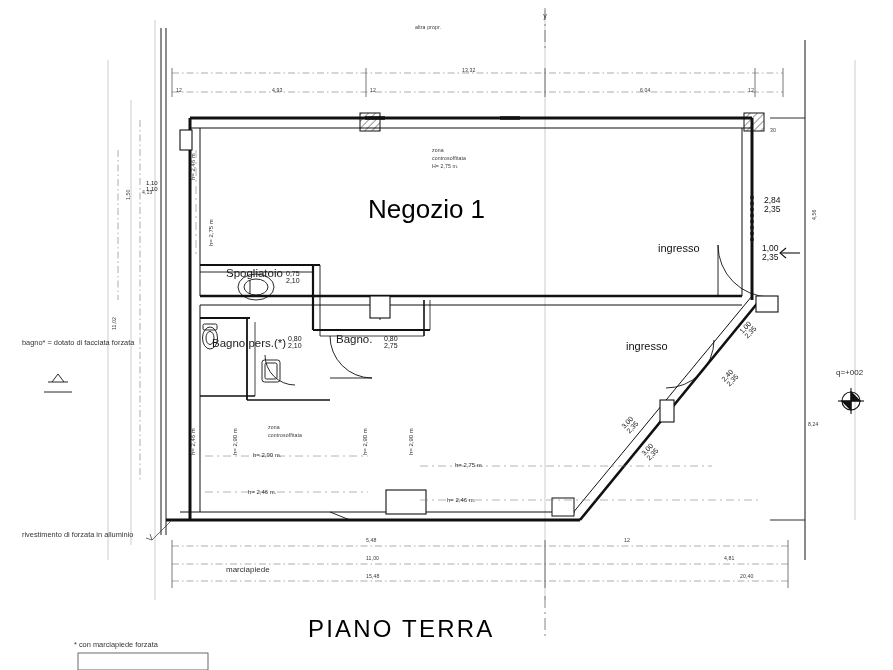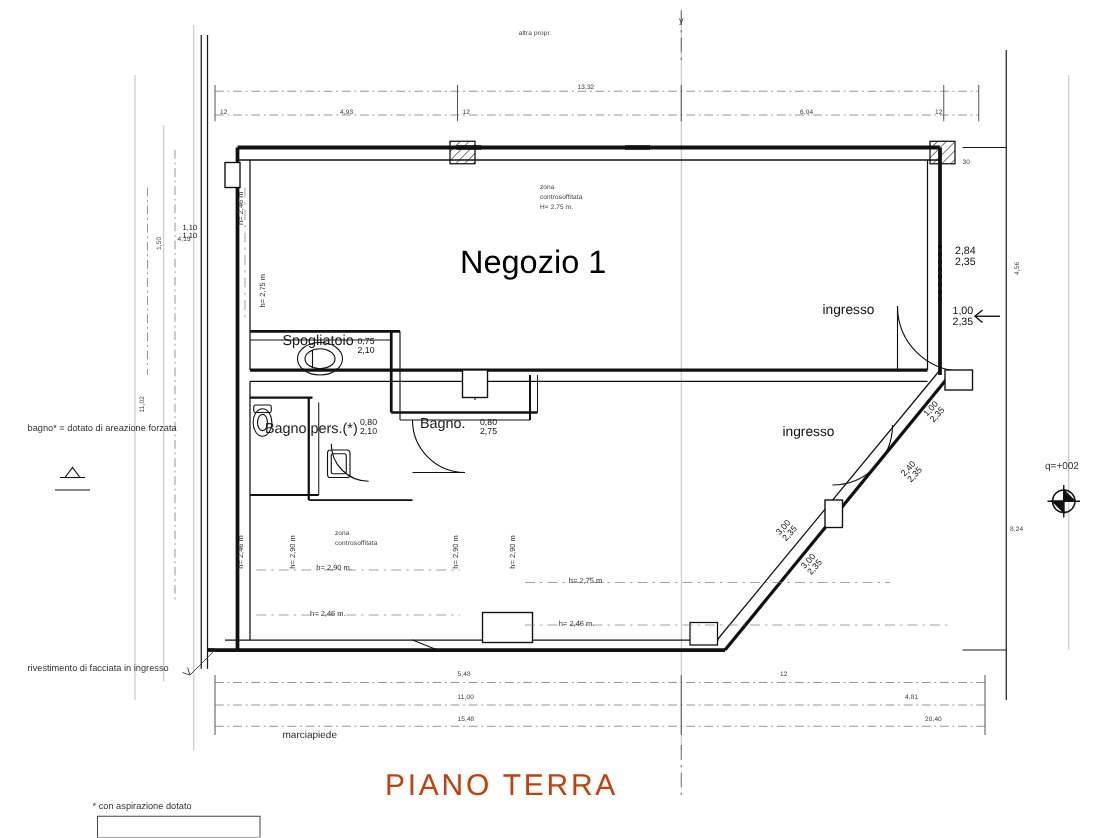--- a/index.html
+++ b/index.html
@@ -7,21 +7,21 @@
        font-family:"Liberation Sans", sans-serif;color:#111;}
   #plan{position:relative;width:893px;height:526px;background:#fff;border-radius:24px;}
   #svgroot{position:absolute;left:0;top:0;}
   .lbl{position:absolute;white-space:nowrap;line-height:1.05;}
   .tiny{font-size:5.2px;color:#3a3a3a;letter-spacing:.1px;}
   .tiny2{font-size:6px;color:#2e2e2e;}
   .room{font-size:11.5px;color:#1a1a1a;}
   .big{font-size:26px;color:#000;font-weight:400;}
   .note{font-size:7.4px;color:#333;}
   .dimstack{font-size:8.5px;color:#111;line-height:1.0;}
-  .title{font-size:24px;letter-spacing:2.2px;color:#c2410c;text-align:center;}
+  .title{font-size:24px;letter-spacing:2.2px;color:#000000;text-align:center;}
   .ingr{font-size:11px;color:#111;}
   .vert{transform-origin:left top;}
   .r90{transform:rotate(-90deg);}
   .r47{transform:rotate(-47deg);}
 </style>
 </head>
 <body>
 
 <div id="plan">
 
@@ -287,27 +287,27 @@
 <div class="lbl dimstack vert r47" style="left:620px;top:425px;font-size:7px;">
   <span>3,00</span><br>
   <span>2,35</span>
 </div>
 
 <div class="lbl dimstack vert r47" style="left:640px;top:452px;font-size:7px;">
   <span>3,00</span><br>
   <span>2,35</span>
 </div>
 
-<div class="lbl note" style="left:22px;top:339px;">bagno* = dotato di areazione forzata</div>
-
-<div class="lbl note" style="left:22px;top:531px;">rivestimento di facciata in ingresso</div>
-
-<div class="lbl note" style="left:74px;top:641px;">* con aspirazione dotato</div>
-
-<div class="lbl tiny2" style="left:190px;top:584px;font-size:8px;padding-left:36px;">marciapiede</div>
+<div class="lbl note" style="left:22px;top:339px;">bagno* = dotato di facciata forzata</div>
+
+<div class="lbl note" style="left:22px;top:531px;">rivestimento di forzata in alluminio</div>
+
+<div class="lbl note" style="left:74px;top:641px;">* con marciapiede forzata</div>
+
+<div class="lbl tiny2" style="left:190px;top:566px;font-size:8px;padding-left:36px;">marciapiede</div>
 
 <div class="lbl title" style="left:308px;top:616px;">PIANO TERRA</div>
 
 <div class="lbl tiny2" style="left:836px;top:369px;font-size:8px;">q=+002</div>
 
 <div class="lbl tiny" style="left:176px;top:88px;">12</div>
 <div class="lbl tiny" style="left:272px;top:88px;">4,93</div>
 <div class="lbl tiny" style="left:370px;top:88px;">12</div>
 <div class="lbl tiny" style="left:462px;top:68px;">13,32</div>
 <div class="lbl tiny" style="left:640px;top:88px;">6,04</div>

